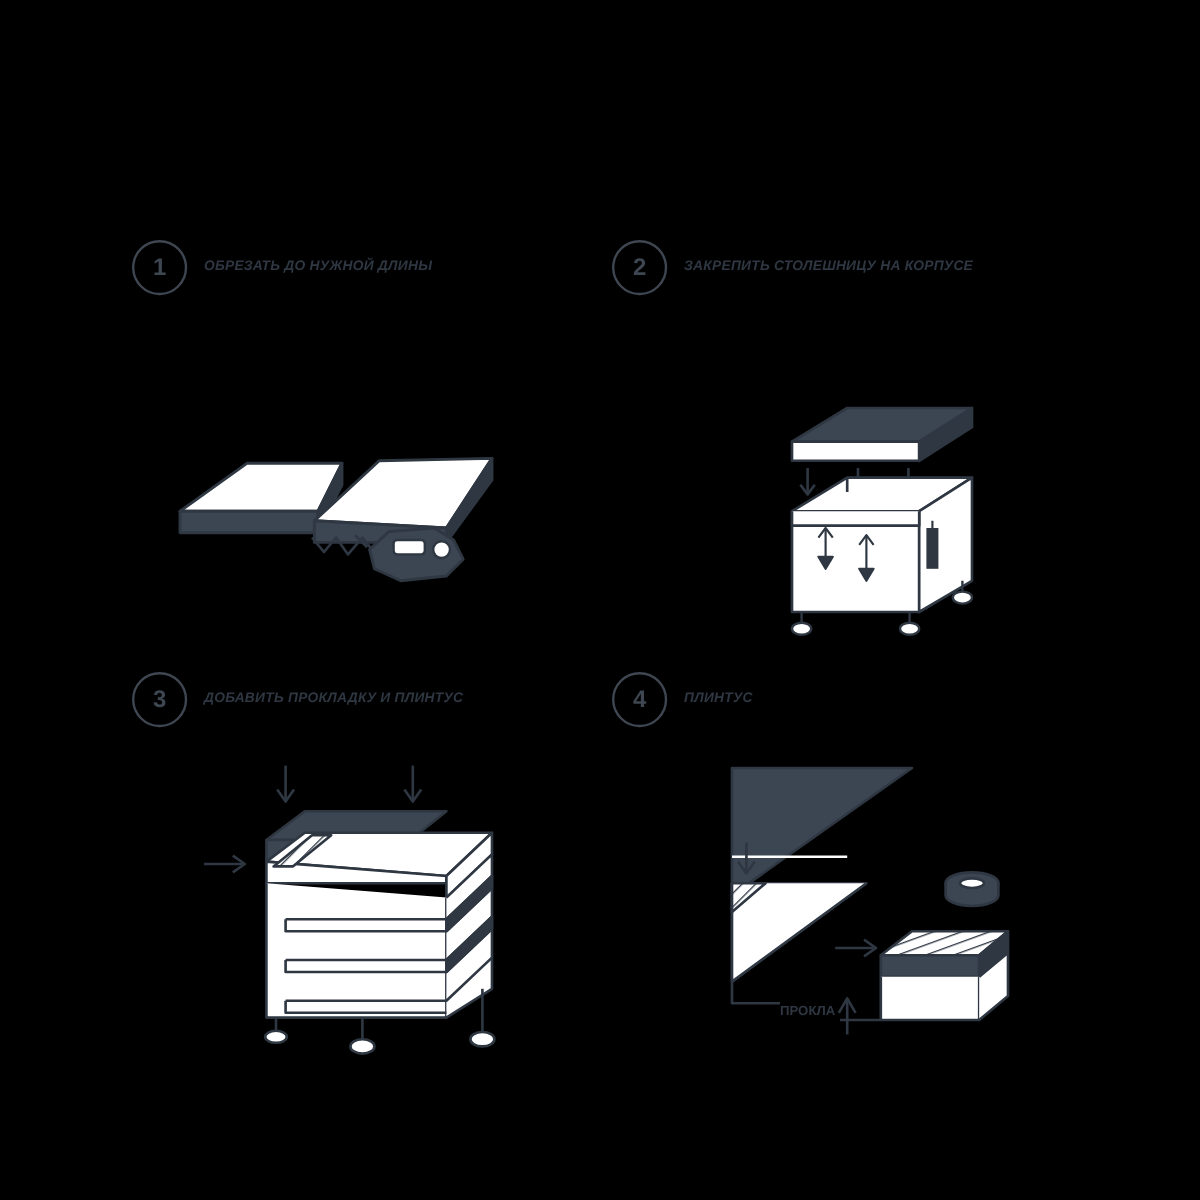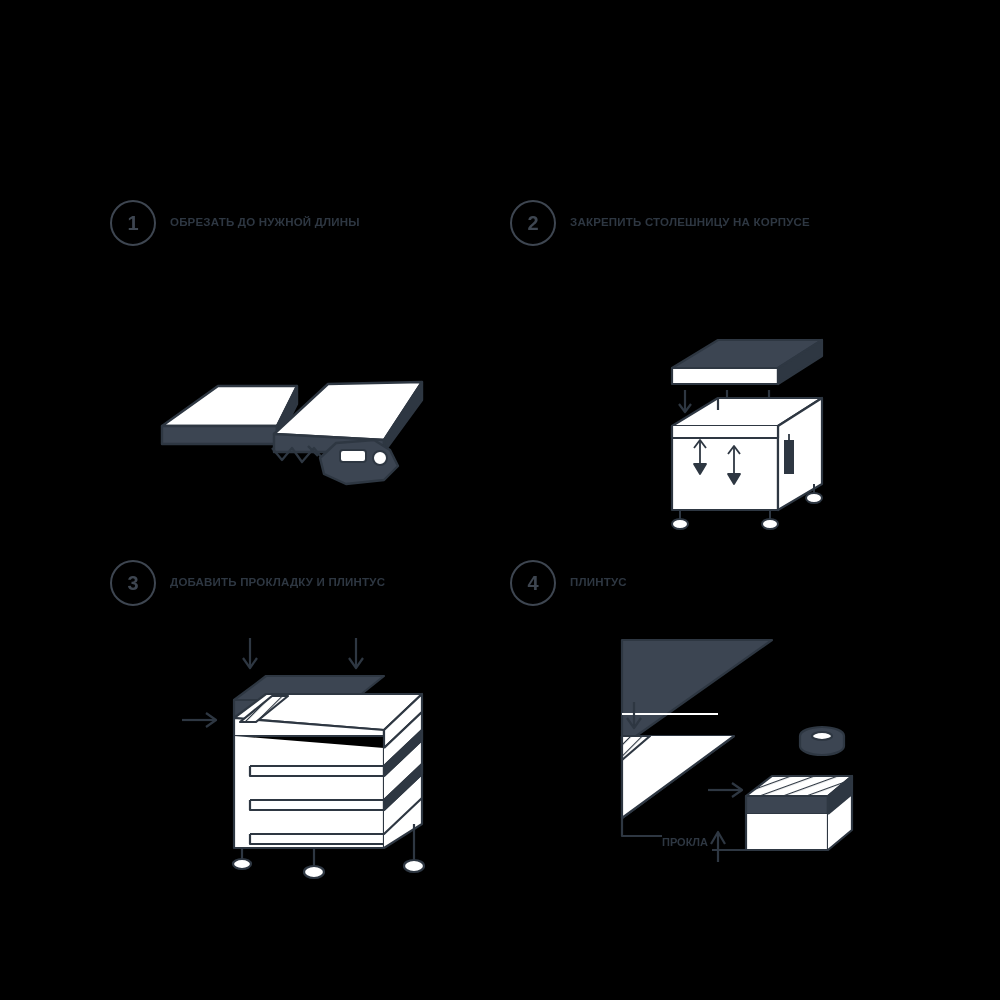--- a/index.html
+++ b/index.html
@@ -52,24 +52,25 @@
     background: transparent;
   }
   .step-title {
     color: #2e3742;
     font-size: 11.5px;
     font-weight: bold;
     letter-spacing: 0.2px;
     line-height: 1.2;
     max-width: 330px;
     text-transform: uppercase;
+    font-style: italic;
   }
   .art {
     position: absolute;
-    left: 12px;
+    left: 0;
     top: 78px;
     width: 430px;
     height: 280px;
   }
   .art svg { display: block; }
 
   .note-label {
     fill: #2e3742;
     font-family: "Liberation Sans", sans-serif;
     font-size: 11px;

